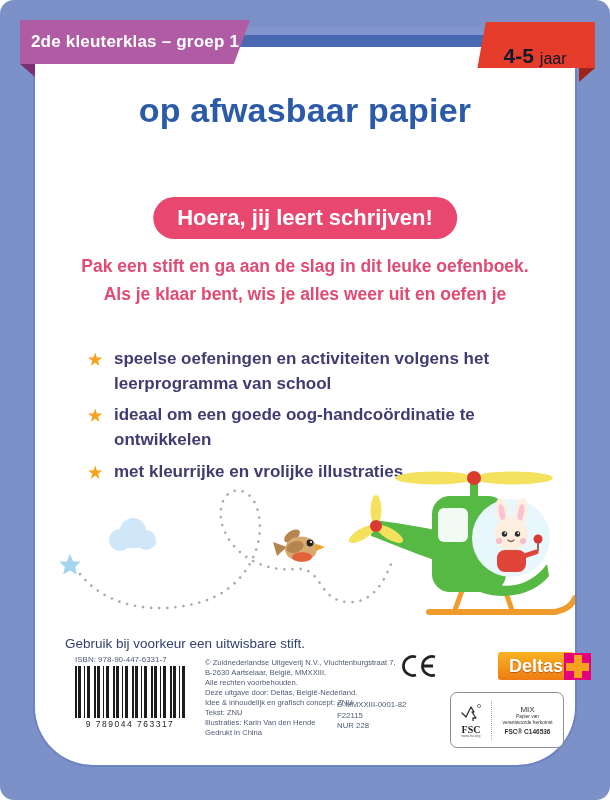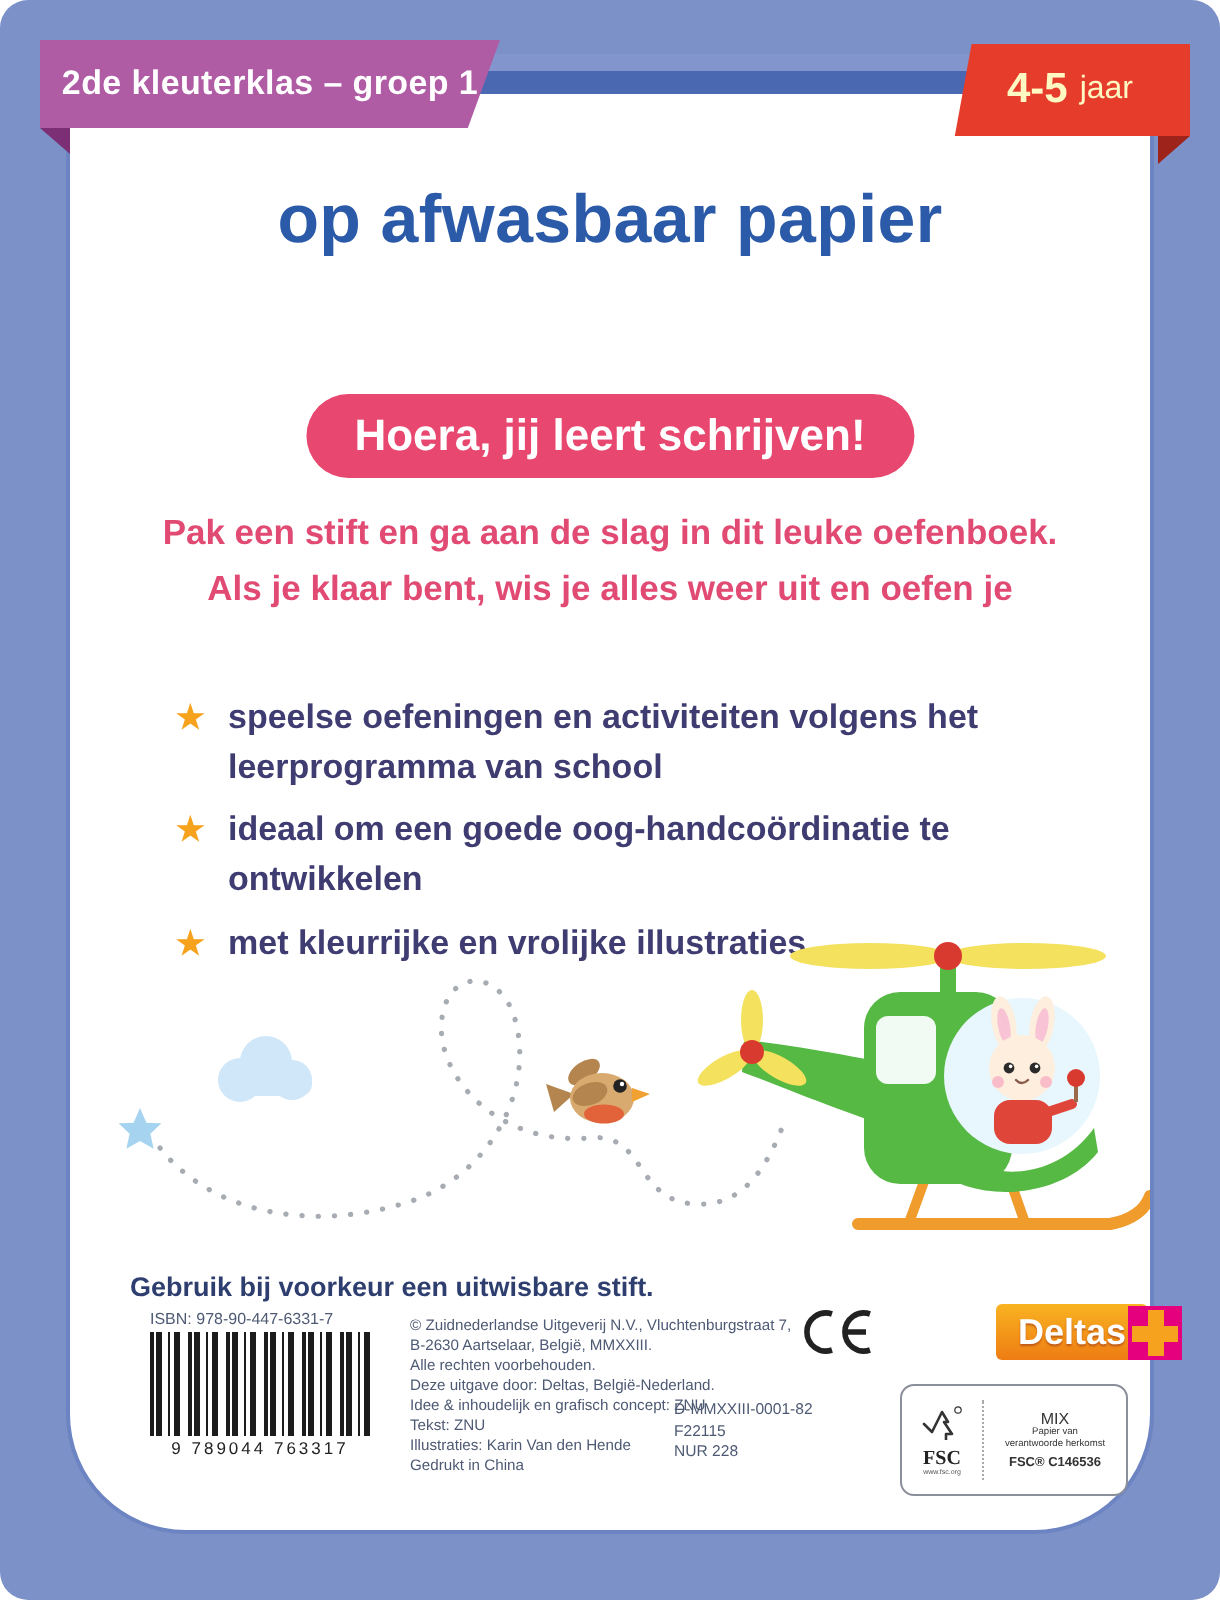--- a/index.html
+++ b/index.html
@@ -12,39 +12,39 @@
     background:linear-gradient(180deg,#8296cd 0 40%,#4a67b2 40% 100%);}
   .card{position:absolute;left:35px;right:35px;top:47px;bottom:35px;background:#ffffff;
     border-radius:10px 10px 58px 58px;box-shadow:0 0 0 2px rgba(80,110,180,.35);}
   
   .badge-left{position:absolute;left:20px;top:20px;width:230px;height:44px;background:#b05ca5;
     clip-path:polygon(0 0,100% 0,93% 100%,0 100%);display:flex;align-items:center;justify-content:center;
     color:#fff;font-weight:bold;font-size:17px;letter-spacing:.2px;}
   .fold-left{position:absolute;left:20px;top:64px;width:15px;height:13px;background:#7c2f74;
     clip-path:polygon(0 0,100% 0,100% 100%);}
   .badge-right{position:absolute;left:475px;top:22px;width:120px;height:46px;background:#e63c2b;
-    clip-path:polygon(9% 0,100% 0,100% 100%,2% 100%);display:flex;align-items:center;justify-content:center;
-    gap:6px;color:#fef9c3;}
+    clip-path:polygon(9% 0,100% 0,100% 100%,2% 100%);display:flex;align-items:flex-end;justify-content:center;
+    gap:6px;color:#0f172a;}
   .badge-right .age{font-weight:bold;font-size:21px;}
   .badge-right .unit{font-size:16px;}
   .fold-right{position:absolute;left:579px;top:68px;width:16px;height:14px;background:#9e231a;
     clip-path:polygon(0 0,100% 0,0 100%);}
   
   .title{position:absolute;top:88px;left:35px;right:35px;text-align:center;color:#2b5aa9;
     font-weight:bold;font-size:34px;line-height:1.35;letter-spacing:.2px;}
   .pill{position:absolute;top:197px;left:50%;transform:translateX(-50%);background:#e8476f;color:#fff;
     border-radius:24px;padding:8px 24px;font-size:22px;font-weight:bold;white-space:nowrap;}
   .intro{position:absolute;top:252px;left:60px;right:60px;text-align:center;color:#e14b73;
     font-size:17.5px;font-weight:bold;line-height:1.6;}
   .bullets{position:absolute;top:347px;left:88px;right:55px;list-style:none;margin:0;padding:0;}
   .bullets li{display:flex;align-items:flex-start;color:#3f3c72;font-size:17px;font-weight:bold;
     line-height:1.45;margin-bottom:7px;}
   .bullets .star{color:#f6a21d;font-size:16px;width:26px;flex:0 0 26px;padding-top:1px;}
   
-  .note{position:absolute;left:65px;top:636px;color:#2e3f6f;font-weight:bold;font-size:13.5px;}
+  .note{position:absolute;left:65px;top:636px;color:#2e3f6f;font-weight:normal;font-size:13.5px;}
   .isbn-label{position:absolute;left:75px;top:655px;font-size:8px;color:#4e5a74;}
   .barcode{position:absolute;left:75px;top:666px;width:110px;height:52px;
     background:repeating-linear-gradient(90deg,#1c1c1c 0 2px,#fff 2px 3px,#1c1c1c 3px 6px,#fff 6px 9px,
     #1c1c1c 9px 10px,#fff 10px 12px,#1c1c1c 12px 15px,#fff 15px 19px);}
   .barcode-digits{position:absolute;left:72px;top:719px;width:116px;text-align:center;
     font-size:8.5px;letter-spacing:1.5px;color:#222;}
   .colophon{position:absolute;left:205px;top:658px;font-size:7.6px;line-height:10px;color:#4e5a74;}
   .colophon span{display:block;}
   .codes{position:absolute;left:337px;top:700px;font-size:7.8px;line-height:10.5px;color:#4e5a74;}
   .codes span{display:block;}

